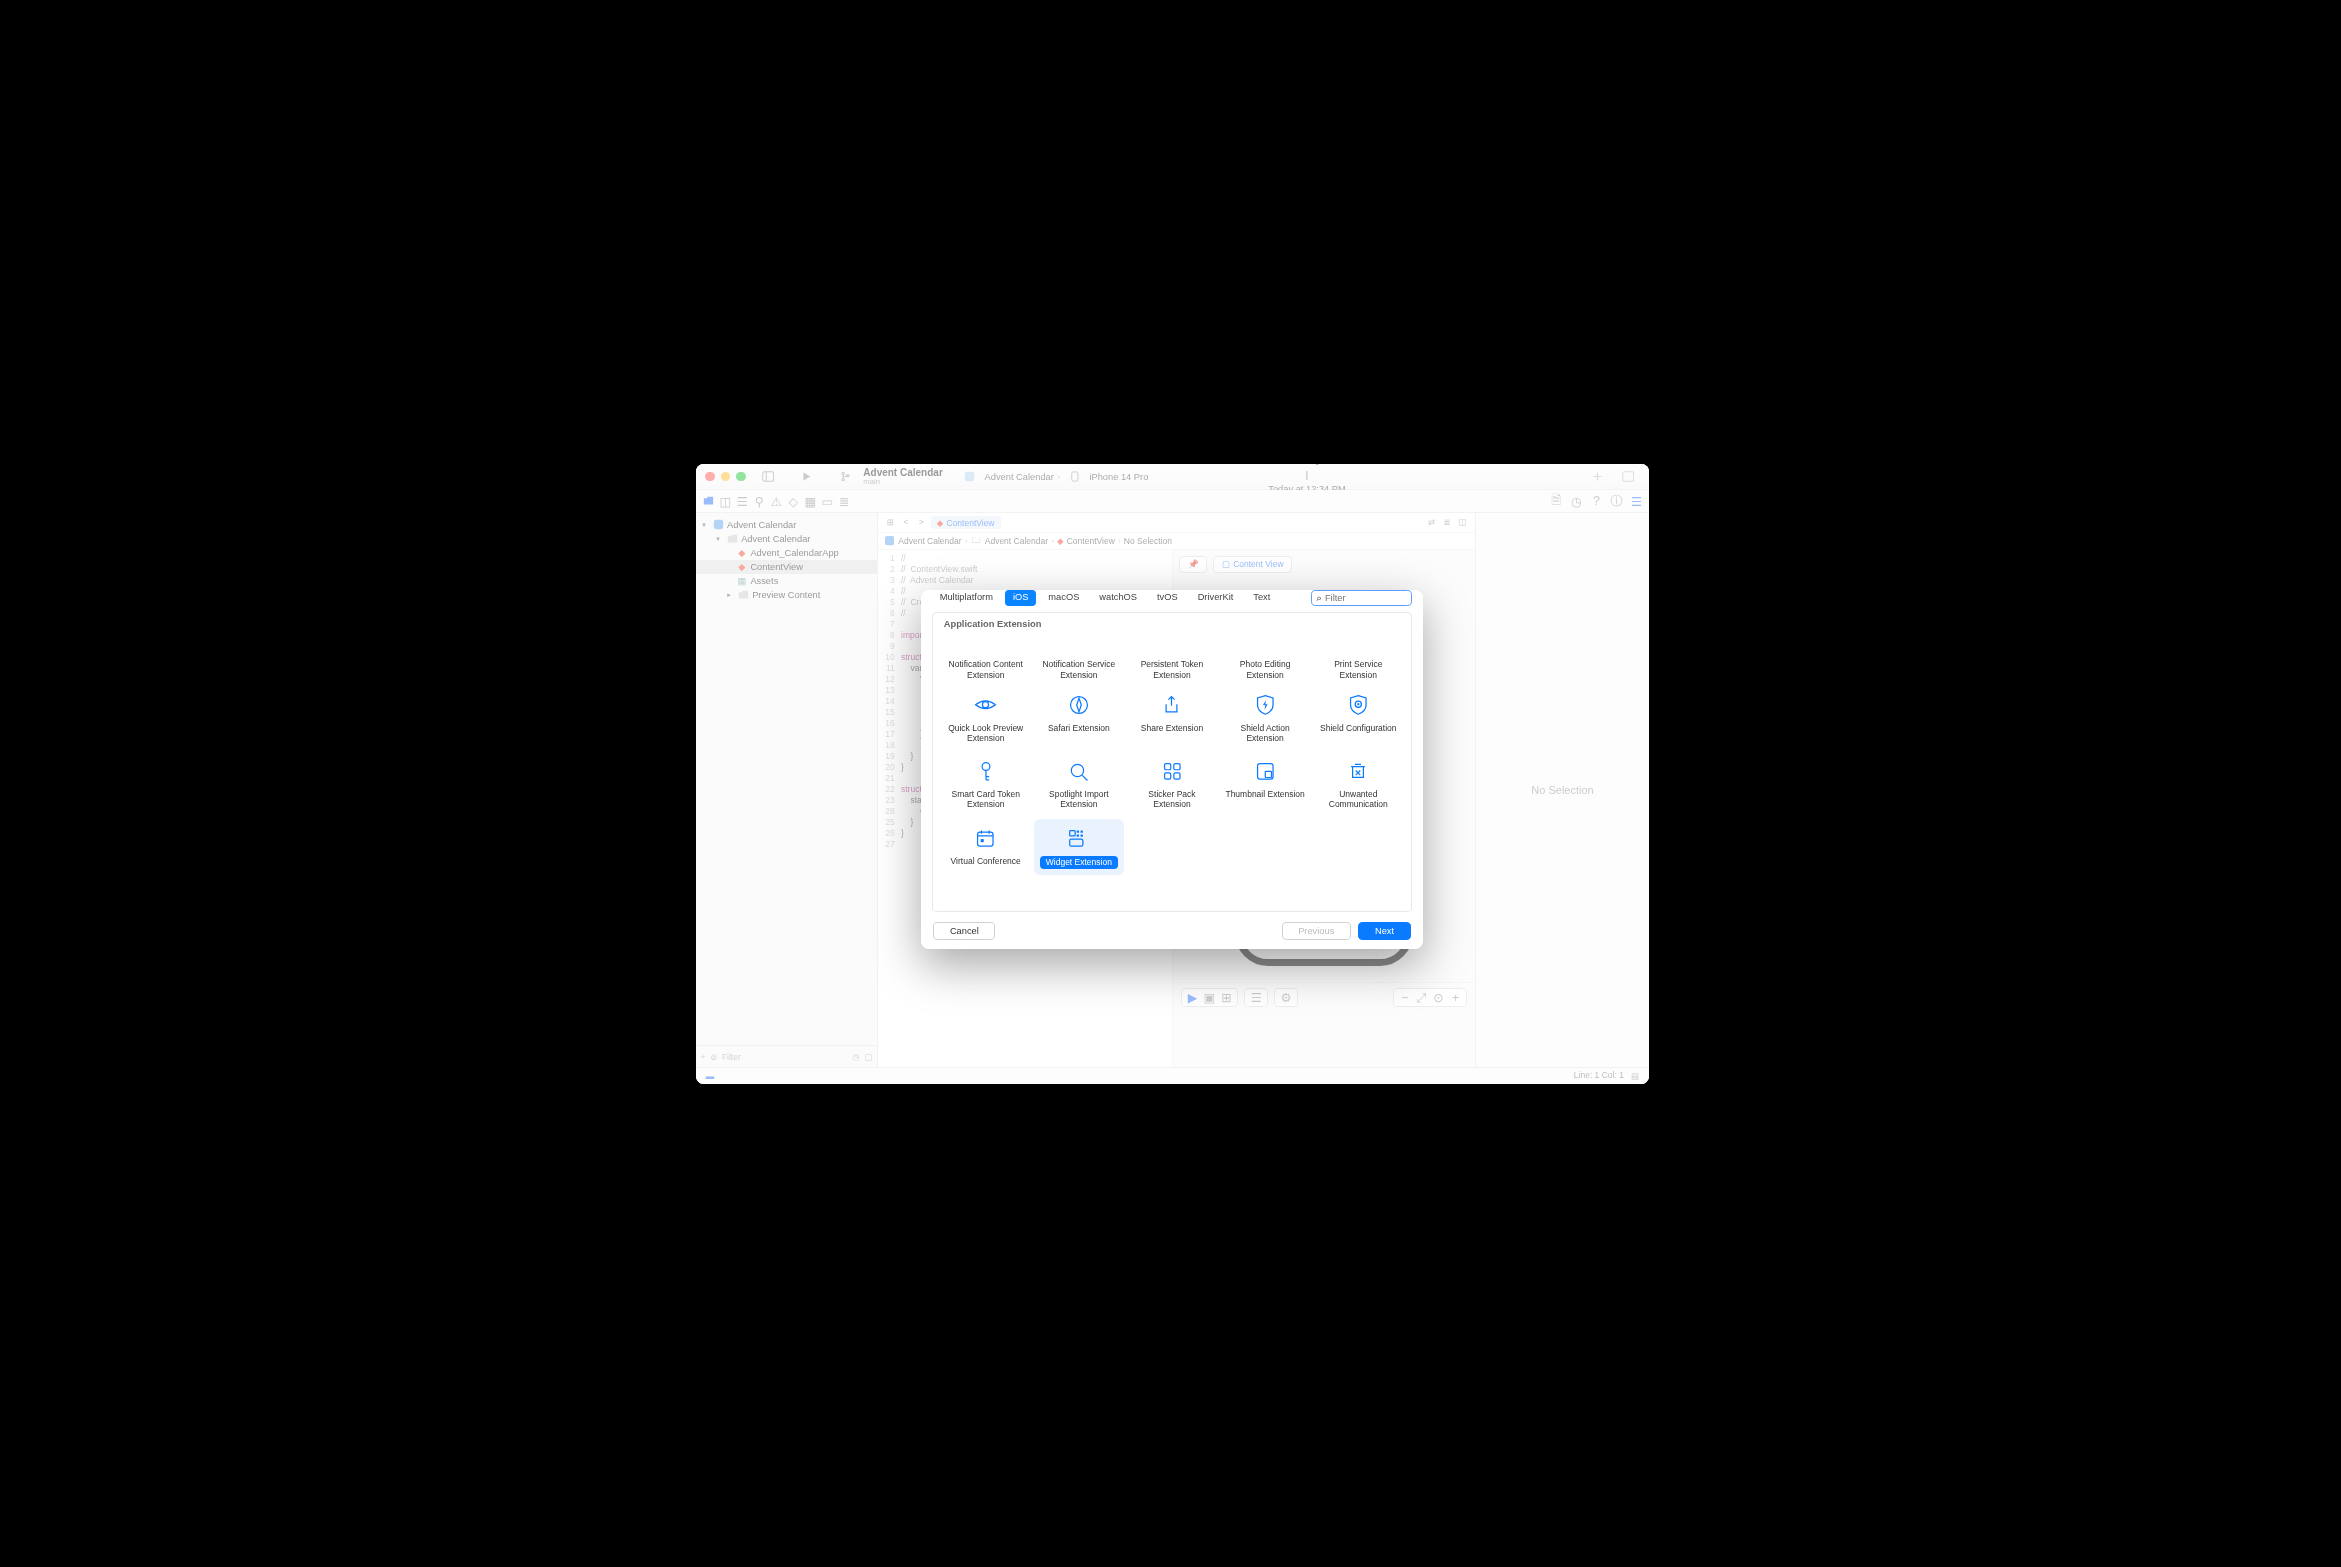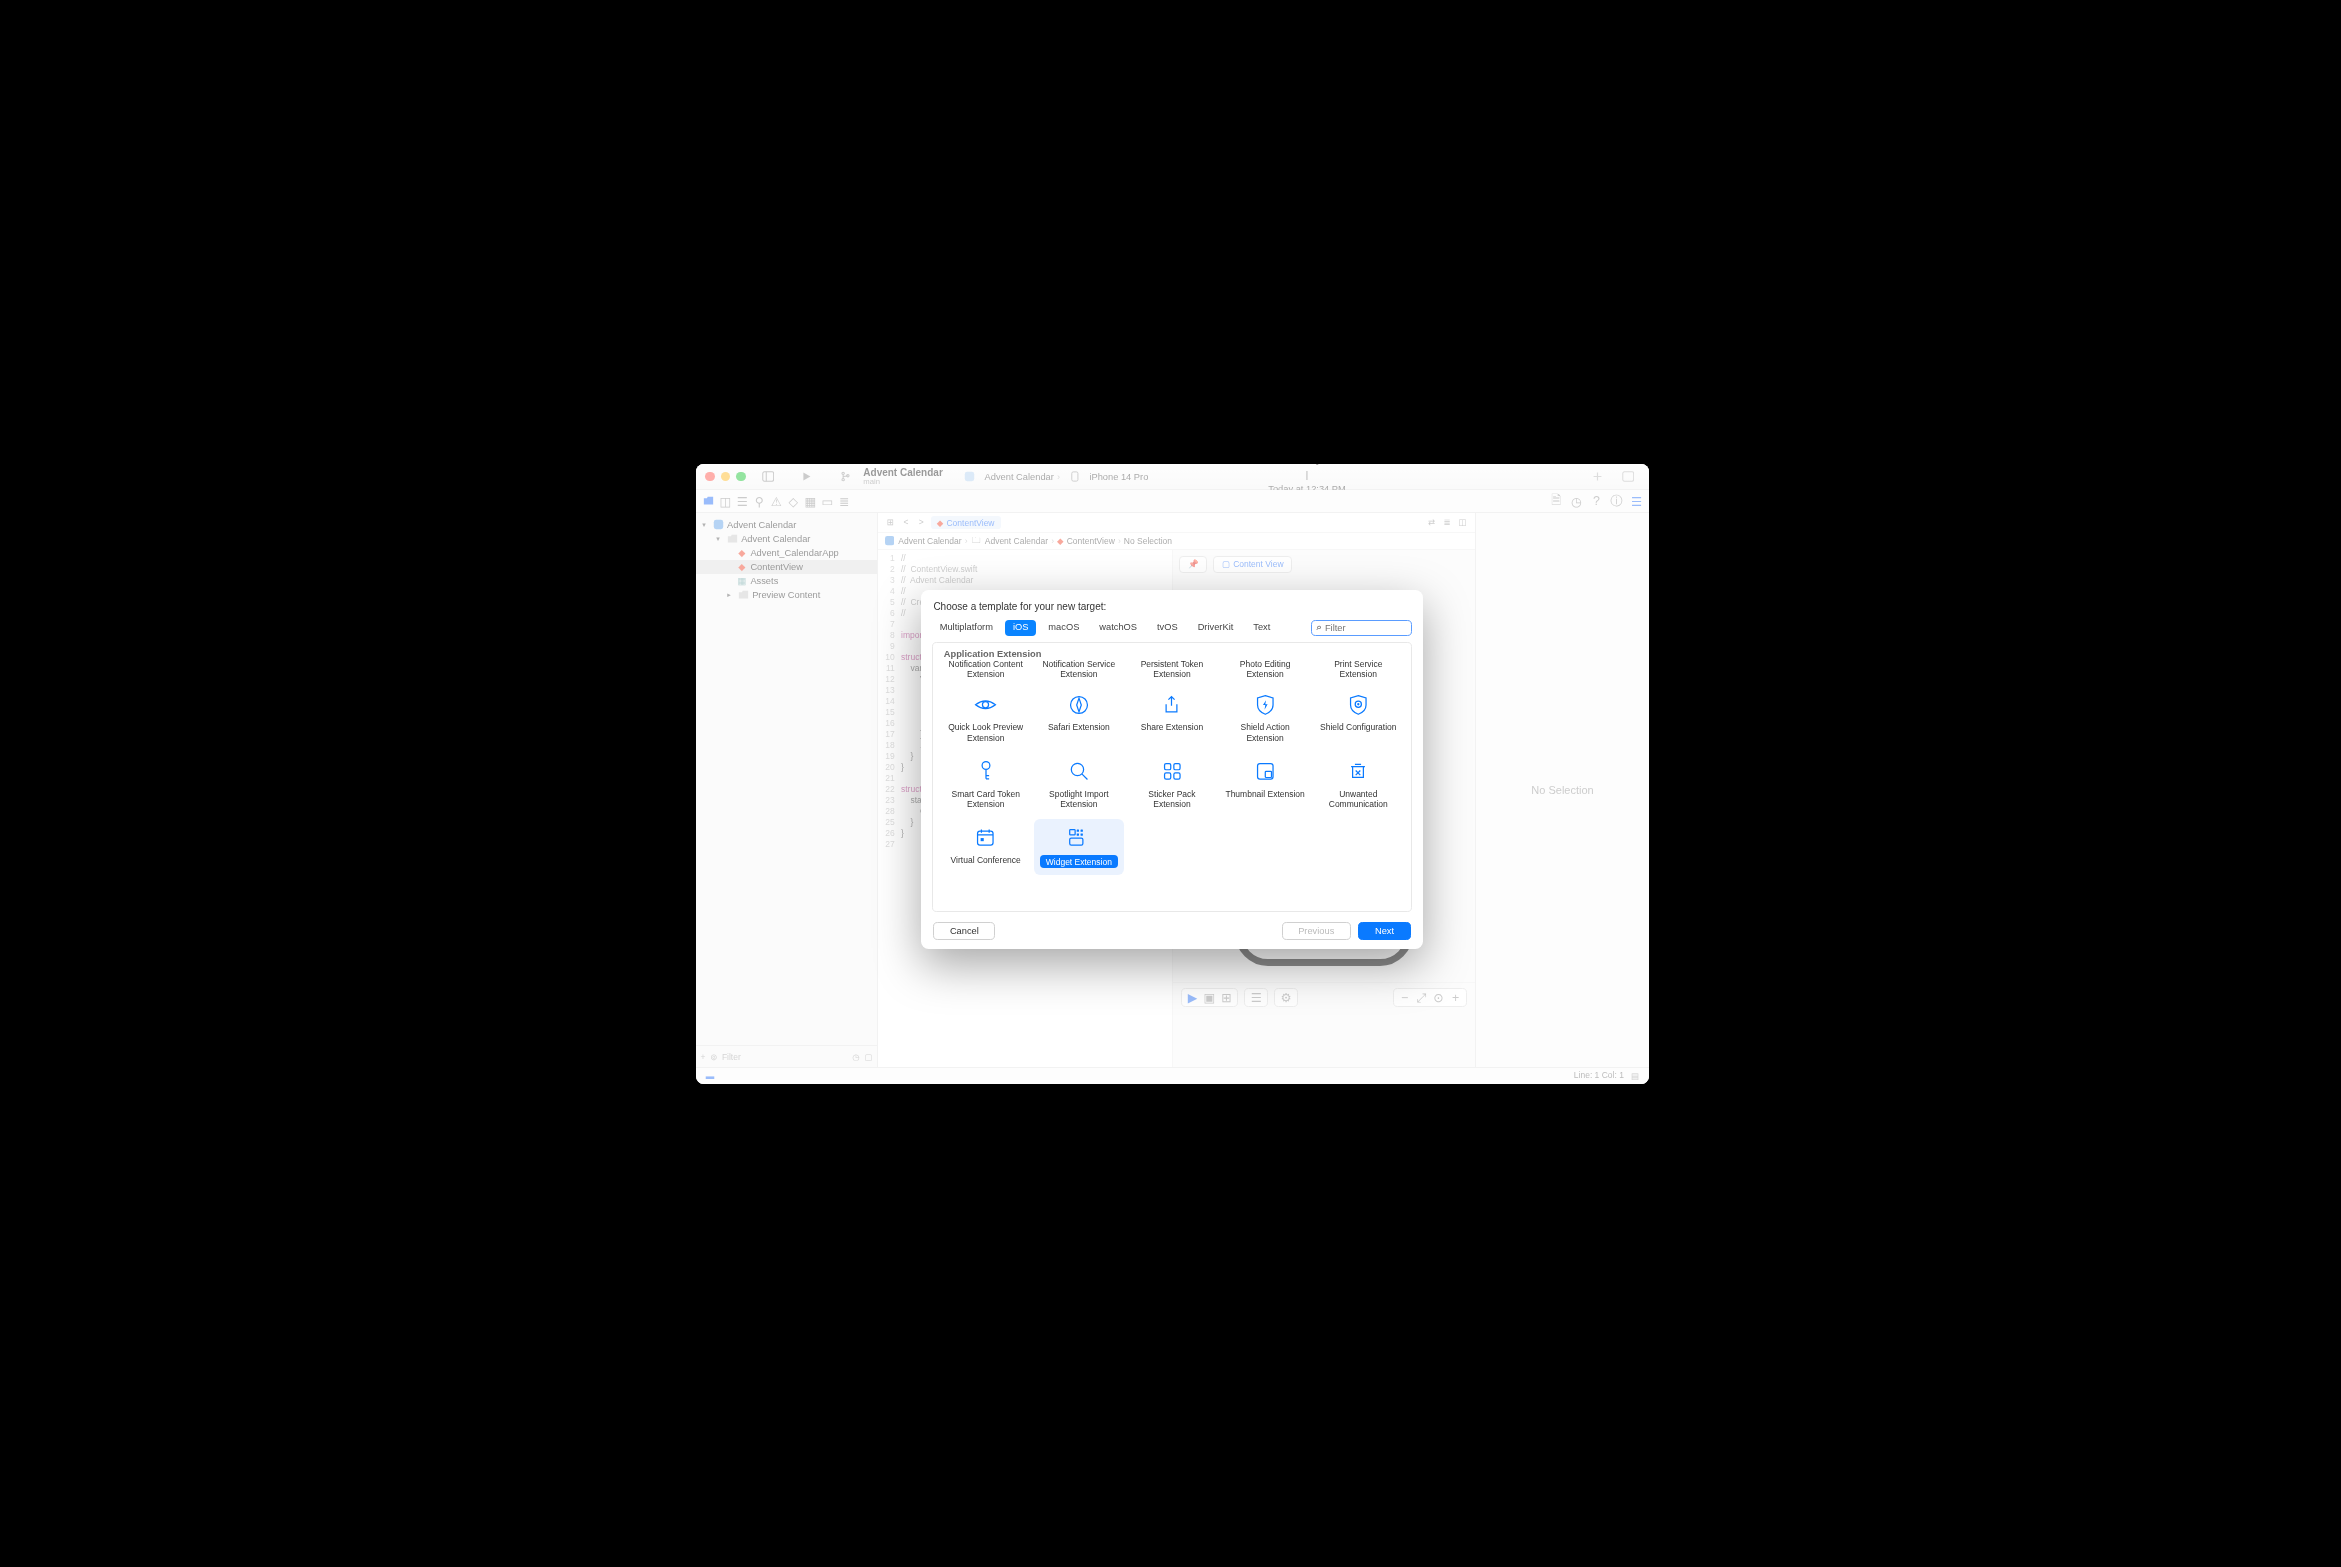--- a/index.html
+++ b/index.html
@@ -77,21 +77,21 @@
 .sheet-body { flex: 1; border-top: 0.8px solid #eee; border-bottom: 0.8px solid #eee; overflow: auto; padding: 0 7.7px 7.7px; margin: 0 11px; border: 0.8px solid #e8e8e8; border-radius: 4.6px; }
 .section-title { font-size: 9.3px; font-weight: 600; color: #666; padding: 6.2px 3.1px 0; }
 .template-grid { display: grid; grid-template-columns: repeat(5, 1fr); gap: 3.1px 3.1px; }
 .template { display: flex; flex-direction: column; align-items: center; padding: 6.2px 3.1px; border-radius: 6.2px; font-size: 8.5px; color: #333; text-align: center; }
 .template .ticon { width: 26px; height: 26px; display: flex; align-items: center; justify-content: center; margin-bottom: 4.6px; }
 .template .ticon svg { stroke: #0a7aff; fill: none; stroke-width: 1.6; }
 .template.selected { background: #eaf2fe; }
 .template.selected .tlabel { background: #0a7aff; color: #fff; border-radius: 3.9px; padding: 1.5px 6.2px; }
 .template .tlabel { line-height: 1.2; max-width: 85px; }
 .partial-row .template .ticon { height: 0; margin: 0; }
-.partial-row .template { padding-top: 0; }
+.partial-row .template { padding-top: 0; margin-top: 30px; }
 
 .sheet-footer { display: flex; padding: 9.3px 12.4px; gap: 7.7px; align-items: center; }
 .btn { font-size: 9.3px; padding: 3.1px 15.5px; border-radius: 4.6px; border: 0.8px solid #d0d0d0; background: #fff; color: #333; }
 .btn.primary { background: #0a7aff; border-color: #0a7aff; color: #fff; }
 .btn.disabled { color: #bbb; }
 .sheet-footer .gap { flex: 1; }
 
 svg { display: block; }
 </style>
 </head>
@@ -437,21 +437,20 @@
   <div class="statusbar">
     <span class="mini-icon" style="color:#3478f6">▬</span>
     <div class="right">
       <span>Line: 1  Col: 1</span>
       <span class="mini-icon">▤</span>
     </div>
   </div>
 </div>
 
 <div class="sheet">
-  <div class="sheet-header">Choose a template for your new target:</div>
   <div class="sheet-tabs" id="sheet-tabs">
 
     <div class="sheet-tab">Multiplatform</div>
         <div class="sheet-tab active">iOS</div>
         <div class="sheet-tab">macOS</div>
         <div class="sheet-tab">watchOS</div>
         <div class="sheet-tab">tvOS</div>
         <div class="sheet-tab">DriverKit</div>
         <div class="sheet-tab">Text</div>
         <div class="sheet-filter">

